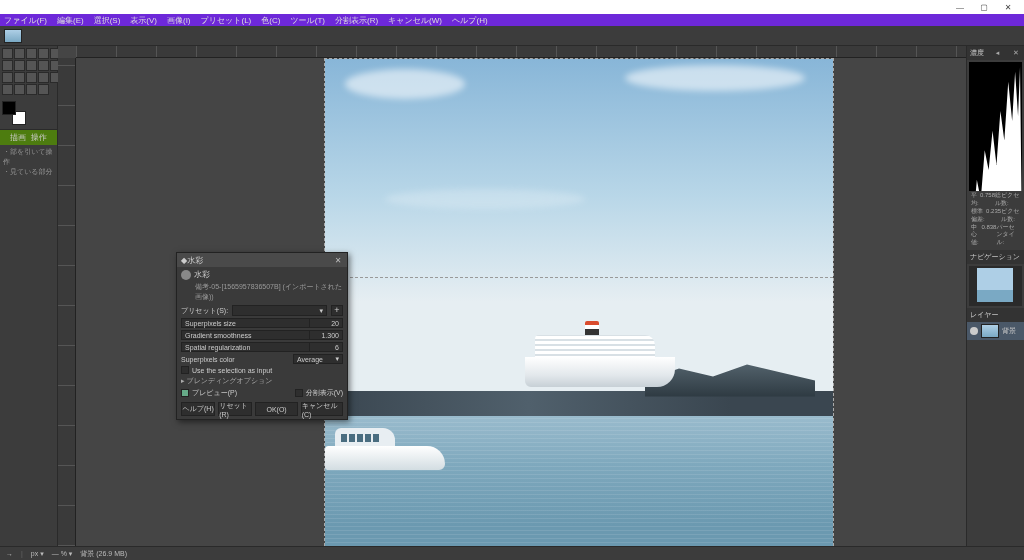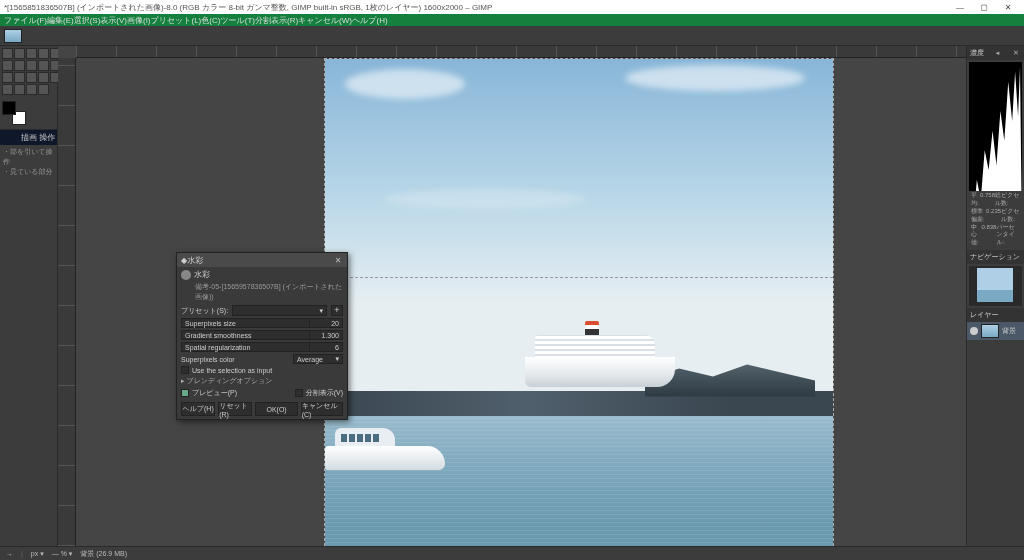--- a/index.html
+++ b/index.html
@@ -1,32 +1,32 @@
 <!DOCTYPE html>
 <html><head>
 <meta charset="utf-8">
 <style>
   * { box-sizing: border-box; margin: 0; padding: 0; }
   html, body { width: 1024px; height: 560px; overflow: hidden; font-family: "MS Gothic", sans-serif; font-size: 9px; color: #ccc; background: #454545; }
   .titlebar { height: 14px; background: #fff; color: #555; display: flex; align-items: center; padding: 0 4px; font-size: 8px; }
   .titlebar .spacer { flex: 1; }
   .titlebar .winbtn { width: 24px; text-align: center; color: #444; }
-  .menubar { height: 12px; background: #15803d; display: flex; align-items: center; padding: 0 4px; font-size: 8px; color: #ddd; }
+  .menubar { height: 12px; background: #6d28d9; display: flex; align-items: center; padding: 0 4px; gap: 10px; font-size: 8px; color: #ddd; }
   .menubar span { white-space: nowrap; }
   .toolbar-strip { height: 20px; background: #3c3c3c; border-bottom: 1px solid #2a2a2a; display: flex; align-items: center; padding: 0 4px; gap: 6px; }
   .toolbar-strip .thumb { width: 18px; height: 14px; background: linear-gradient(#aecfe6,#7aa9c4); border: 1px solid #222; }
   .main { display: flex; height: calc(560px - 14px - 12px - 20px - 14px); }
   .left-panel { width: 58px; background: #3c3c3c; border-right: 1px solid #2a2a2a; display: flex; flex-direction: column; }
   .toolbox { display: grid; grid-template-columns: repeat(5, 11px); gap: 1px; padding: 2px; }
   .toolbox .tool { width: 11px; height: 11px; background: #555; border: 1px solid #2a2a2a; }
   .fgbg { position: relative; width: 24px; height: 24px; margin: 4px 2px; }
   .fgbg .fg, .fgbg .bg { position: absolute; width: 14px; height: 14px; border: 1px solid #222; }
   .fgbg .bg { right: 0; bottom: 0; background: #fff; }
   .fgbg .fg { left: 0; top: 0; background: #000; }
-  .left-panel .section-title { font-size: 8px; padding: 2px 21px; background: #0f172a; border-top: 1px solid #2a2a2a; white-space: nowrap; overflow: hidden; }
+  .left-panel .section-title { font-size: 8px; padding: 2px 10px; background: #4d7c0f; border-top: 1px solid #2a2a2a; white-space: nowrap; overflow: hidden; font-family: Liberation Mono, monospace; }
   .left-panel .section-body { flex: 0 0 auto; padding: 2px 3px; font-size: 7px; color: #999; }
   .canvas-area { flex: 1; background: #454545; position: relative; overflow: hidden; }
   .ruler-h { position: absolute; left: 18px; right: 0; top: 0; height: 12px; background: #3a3a3a; border-bottom: 1px solid #222; font-size: 6px; color: #aaa; }
   .ruler-h::before { content: ""; position: absolute; inset: 0; background: repeating-linear-gradient(90deg,#555 0,#555 1px,transparent 1px,transparent 40px); }
   .ruler-v { position: absolute; top: 12px; bottom: 0; left: 0; width: 18px; background: #3a3a3a; border-right: 1px solid #222; }
   .ruler-v::before { content: ""; position: absolute; inset: 0; background: repeating-linear-gradient(0deg,#555 0,#555 1px,transparent 1px,transparent 40px); }
   .canvas-viewport { position: absolute; left: 18px; top: 12px; right: 0; bottom: 0; }
   .image { position: absolute; left: 248px; top: 0; width: 510px; height: 498px; border: 1px dashed #aaa; overflow: hidden; }
   .sky { position: absolute; inset: 0; height: 70%; background: linear-gradient(180deg,#88b6d8 0%,#b9d7e8 40%,#e6eef2 70%); }
   .cloud { position: absolute; background: rgba(255,255,255,0.55); border-radius: 50%; filter: blur(3px); }
@@ -80,21 +80,20 @@
   .layers .entry .eye { width: 8px; height: 8px; background: #ccc; border-radius: 50%; }
   .layers .entry .th { width: 18px; height: 14px; background: linear-gradient(#aecfe6,#7aa9c4); border: 1px solid #222; }
   .layers .entry .nm { font-size: 7px; }
   .statusbar { height: 14px; background: #3c3c3c; border-top: 1px solid #2a2a2a; display: flex; align-items: center; padding: 0 6px; gap: 8px; font-size: 7px; color: #bbb; }
   .statusbar .sep { color: #666; }
 </style>
 </head>
 <body>
 
 <div class="titlebar">
-  <span>*[1565851836507B] (インポートされた画像)-8.0 (RGB カラー 8-bit ガンマ整数, GIMP built-in sRGB, 1枚のレイヤー) 1600x2000 – GIMP</span>
   <span class="spacer"></span>
   <span class="winbtn">—</span>
   <span class="winbtn">▢</span>
   <span class="winbtn">✕</span>
 </div>
 
 <div class="menubar">
   <span>ファイル(F)</span>
   <span>編集(E)</span>
   <span>選択(S)</span>

